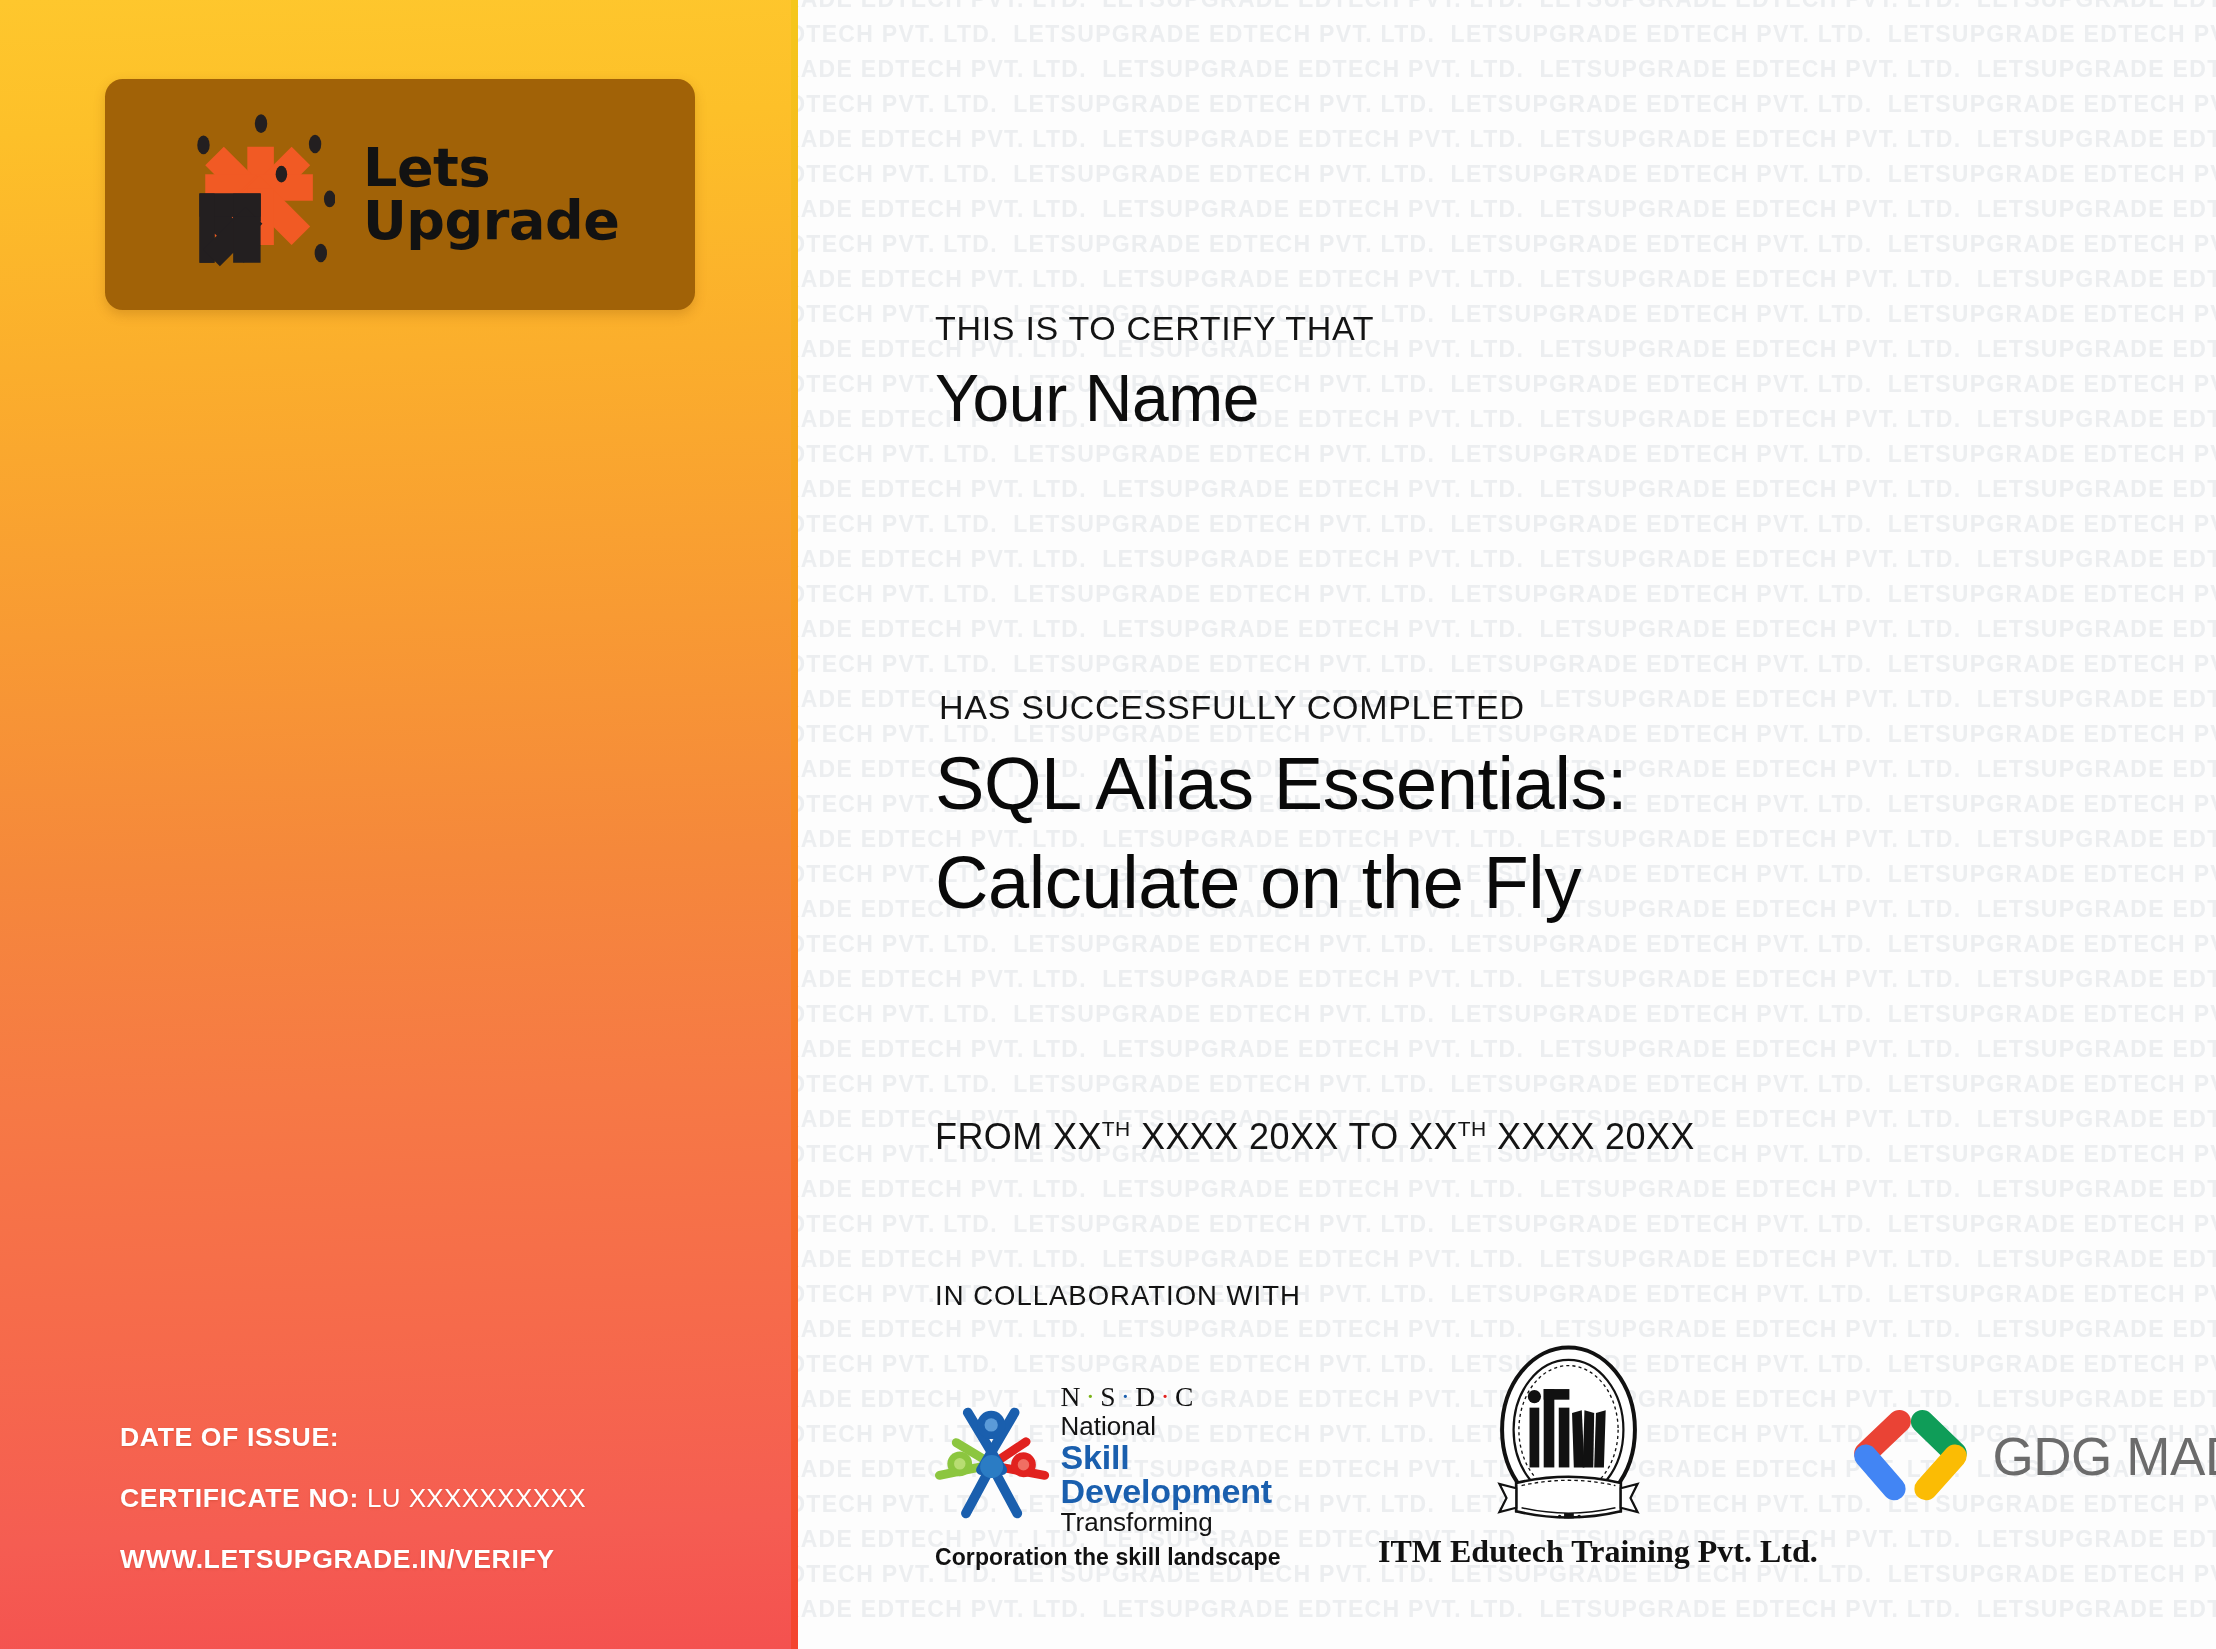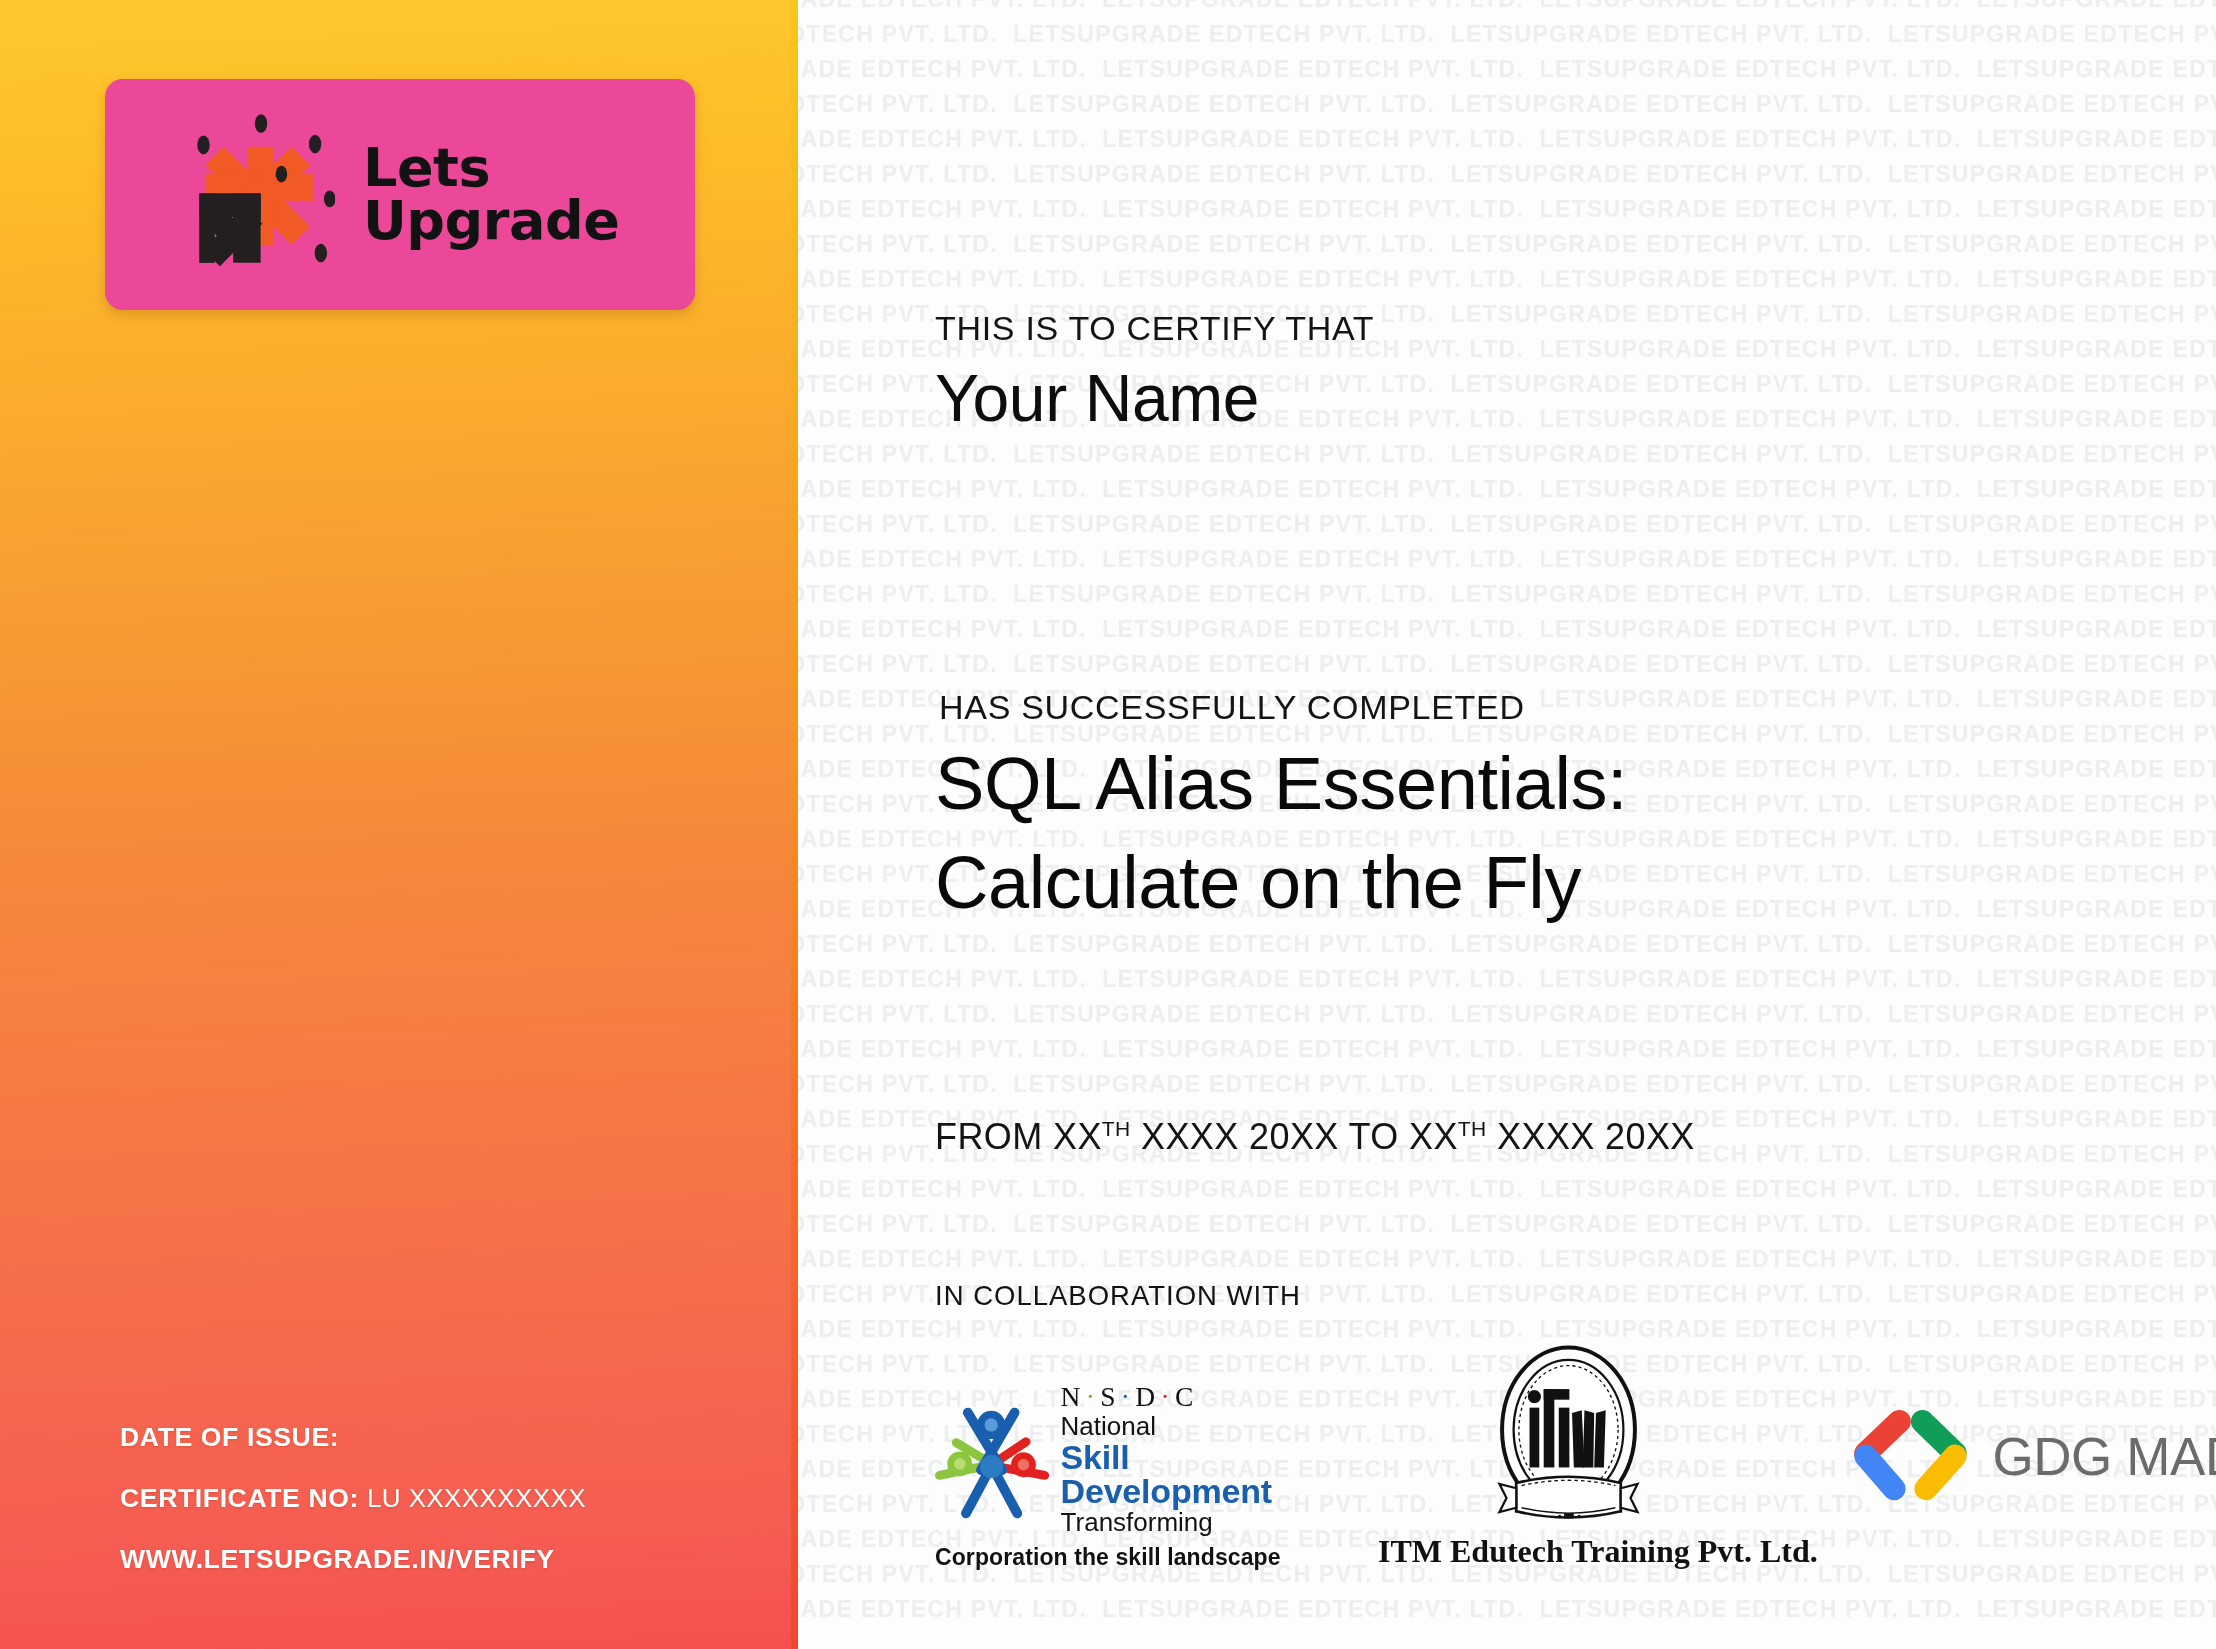--- a/index.html
+++ b/index.html
@@ -34,21 +34,21 @@
     content:"";
     position:absolute;right:0;top:0;bottom:0;width:7px;
     background:linear-gradient(178deg,#f5c71c 0%,#f8931f 45%,#f4442f 100%);
   }
 
   
   .logo-card{
     position:absolute;
     left:105px;top:79px;
     width:590px;height:231px;
-    background:#ec4899;
+    background:#a16207;
     border-radius:17.7px;
     box-shadow:0 4.4px 11.5px rgba(120,60,0,.22);
     display:flex;
     align-items:center;
     justify-content:center;
     gap:27.5px;
     padding:0 23px;
   }
   .logo-mark{
     position:relative;

